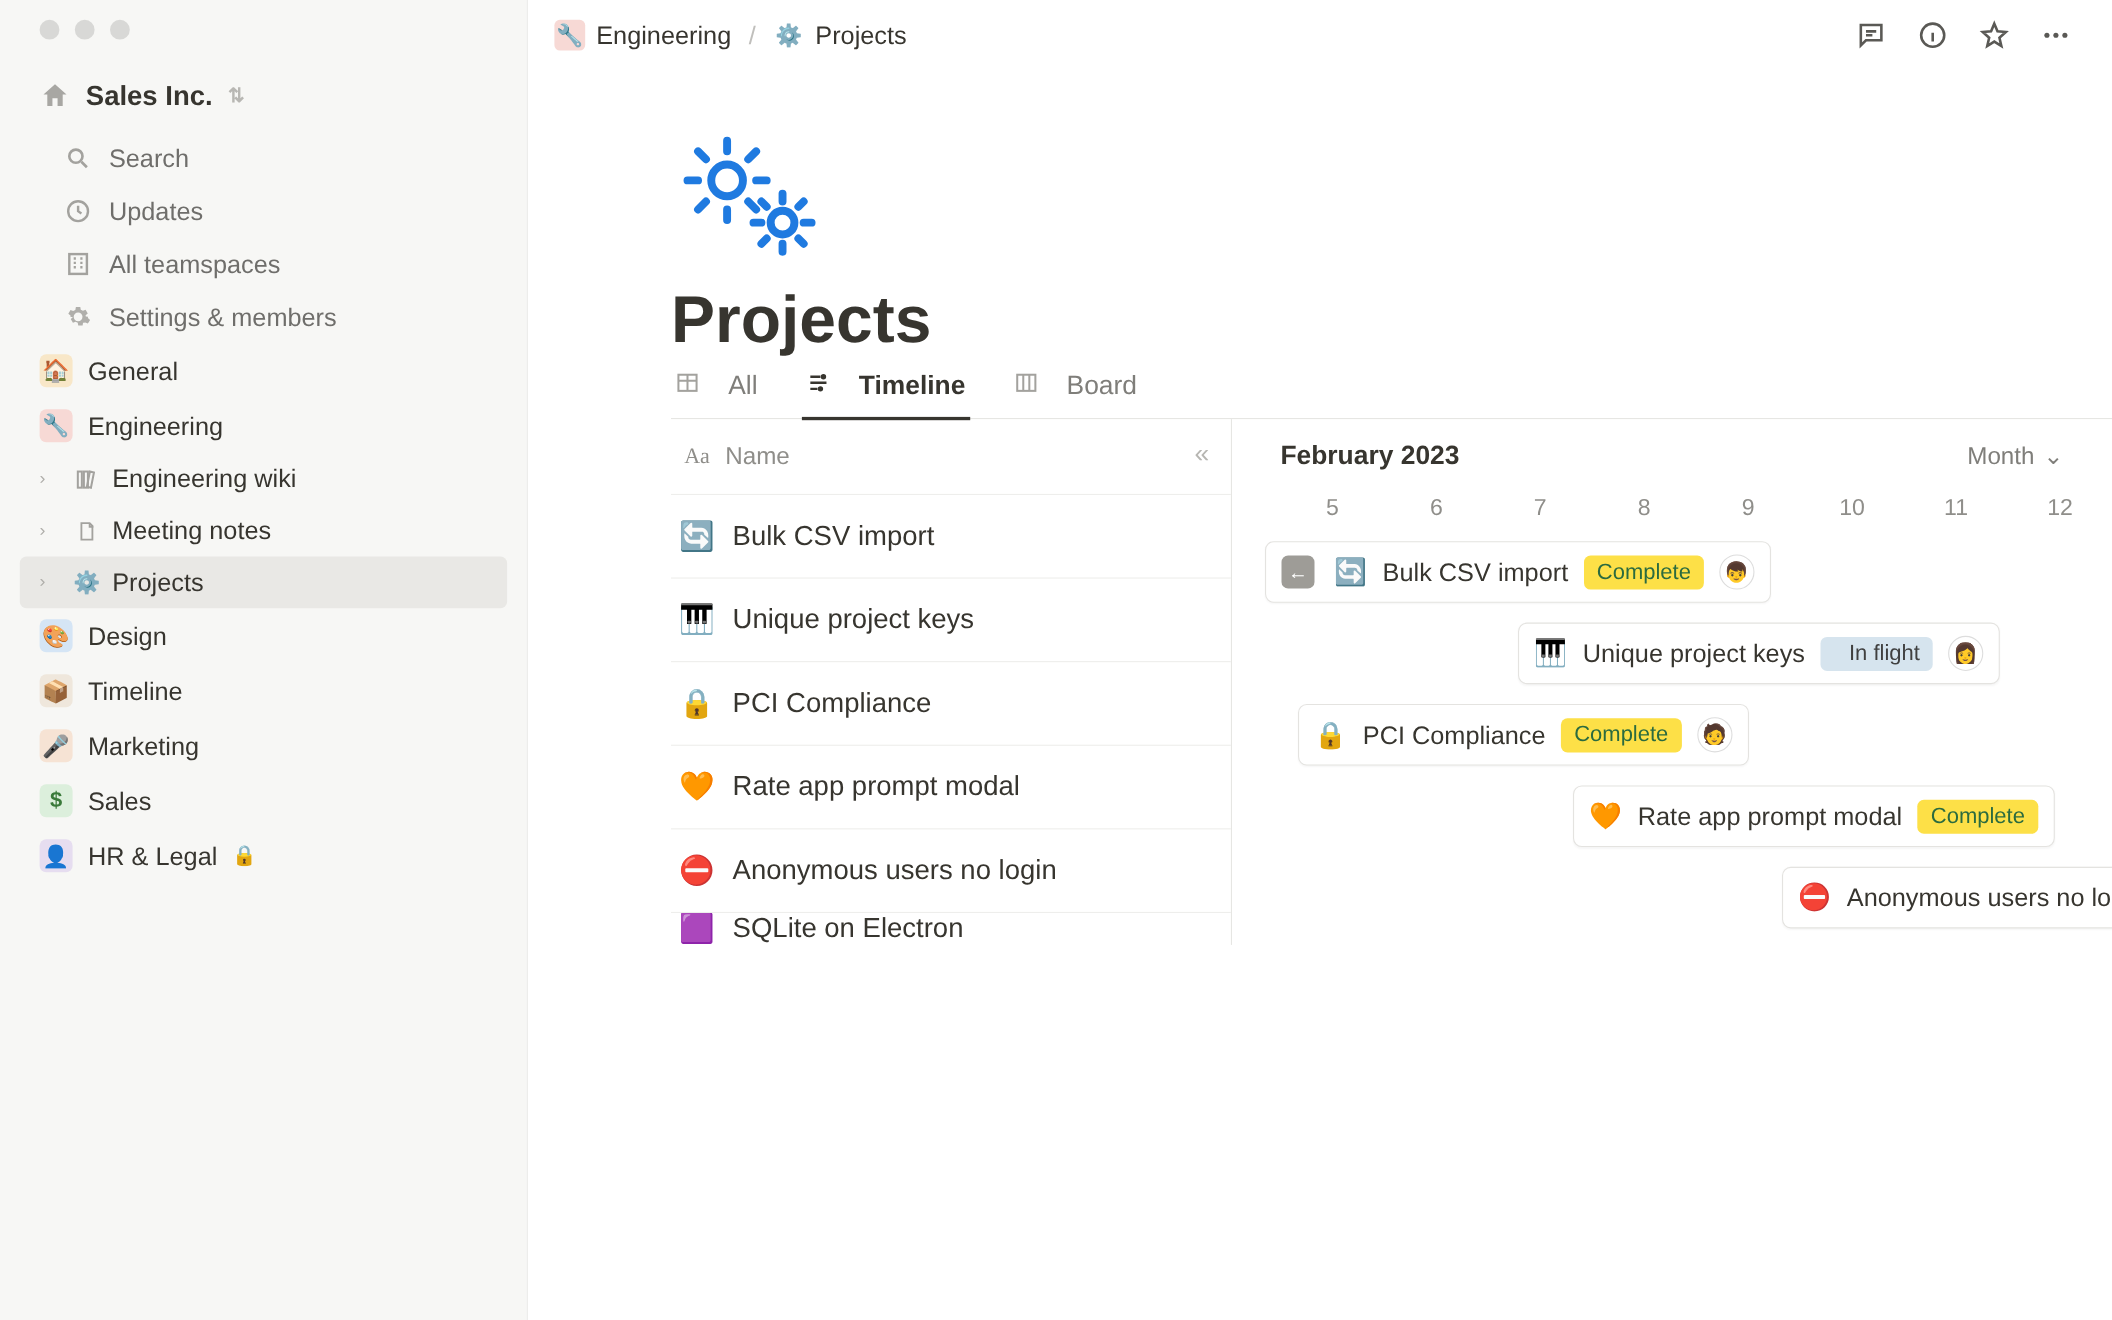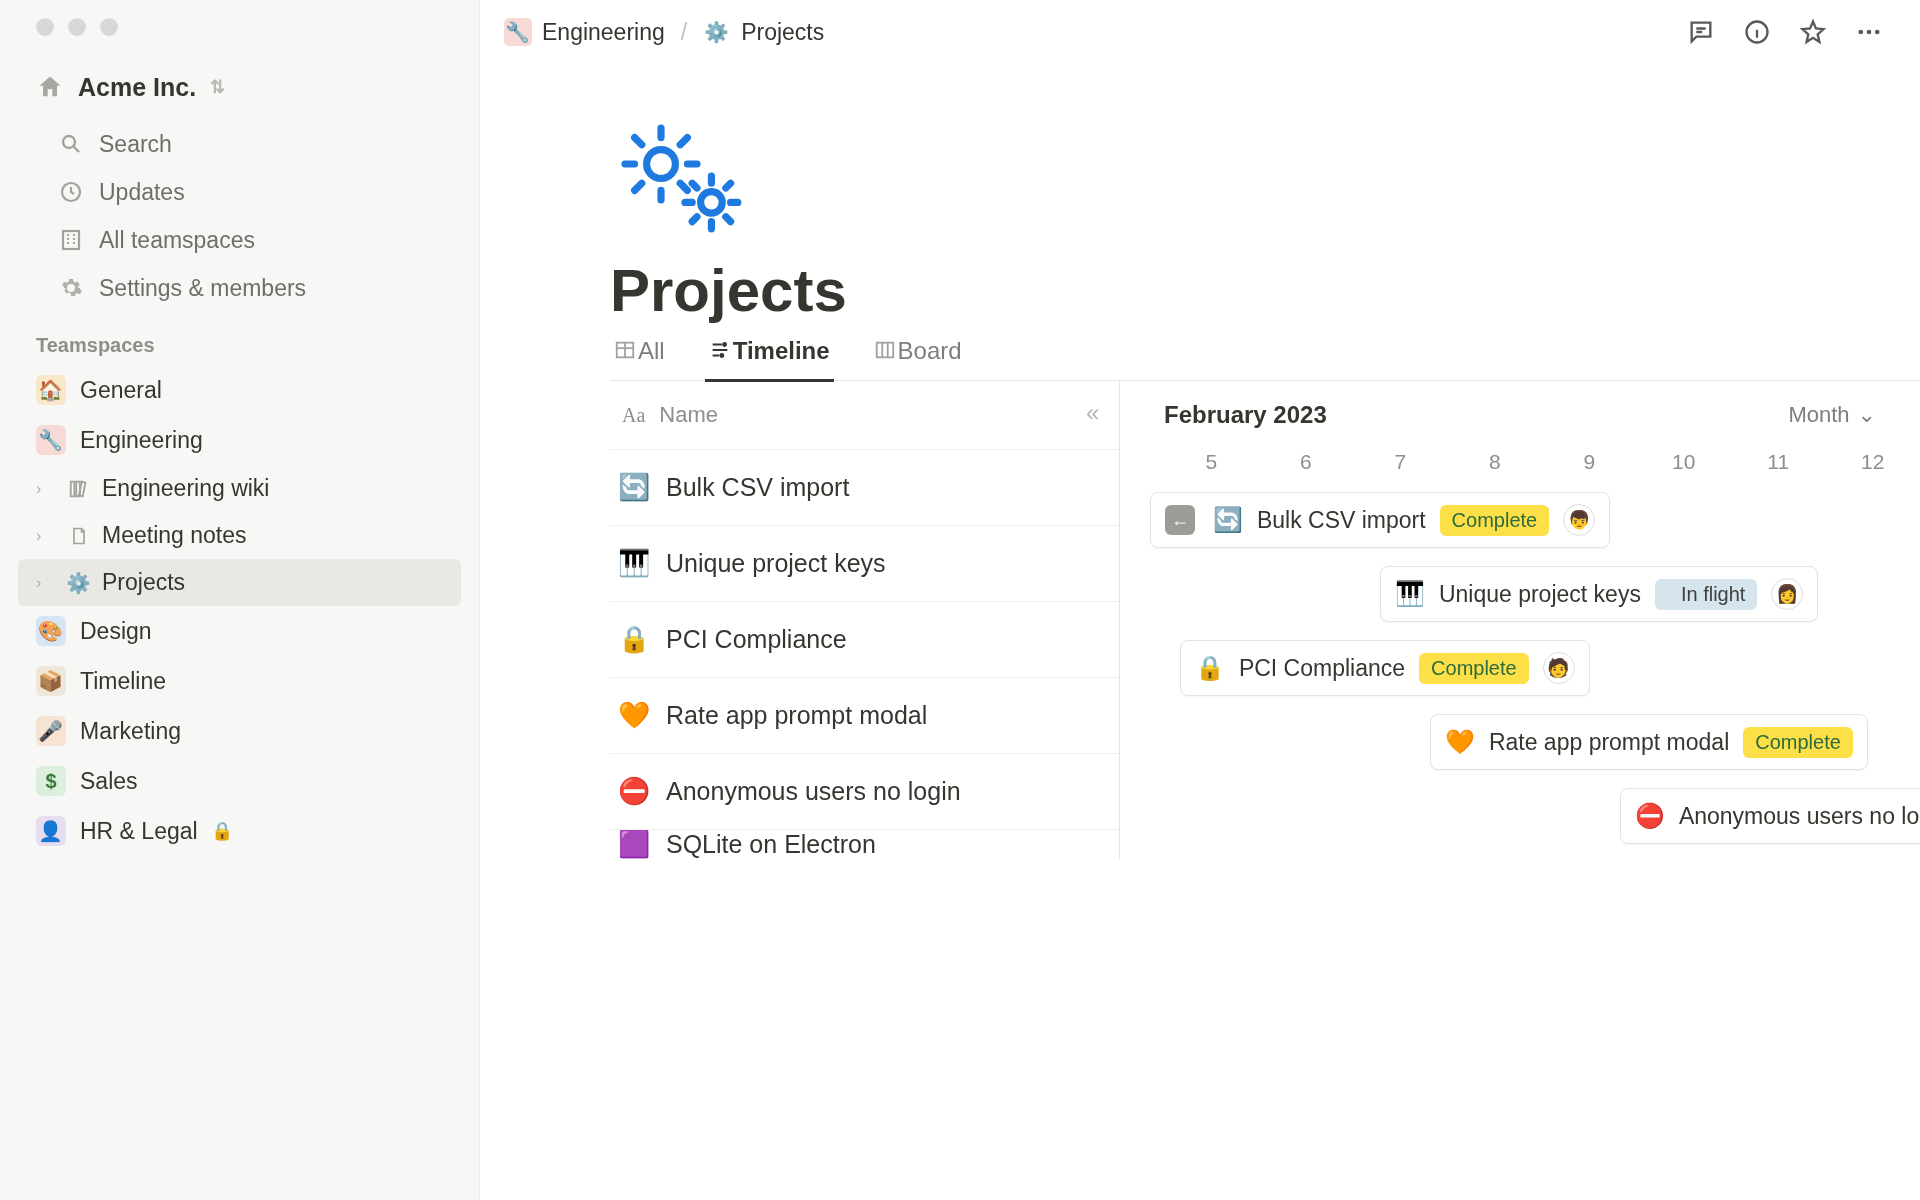--- a/index.html
+++ b/index.html
@@ -64,21 +64,21 @@
 .topbar-right { margin-left: auto; display: flex; gap: 26px; align-items: center; }
 .topbar-right .ico { width: 30px; height: 30px; display: inline-flex; align-items: center; justify-content: center; color: #5a5955; cursor: pointer; }
 
 .content { padding: 52px 0 0 130px; flex: 1; overflow: hidden; }
 .page-icon { font-size: 90px; margin-bottom: 20px; }
 .page-title { font-size: 60px; font-weight: 800; margin-bottom: 12px; }
 .page-desc { font-size: 26px; color: #37352f; margin-bottom: 70px; }
 
 .tabs { display: flex; gap: 36px; border-bottom: 1px solid #e6e6e3; }
 .tab {
-  display: flex; align-items: center; gap: 0;
+  display: flex; gap: 24px;
   padding: 0 4px 14px 4px; font-size: 24px; color: #7f7e7a;
   cursor: pointer; border-bottom: 3px solid transparent; margin-bottom: -2px;
 }
 .tab.active { color: #37352f; border-bottom-color: #37352f; font-weight: 600; }
 .tab .ico { width: 24px; height: 24px; color: #a3a29e; }
 .tab.active .ico { color: #37352f; }
 
 .db { display: flex; margin-top: 0; }
 .namecol {
   width: 510px; border-right: 1px solid #e6e6e3; flex-shrink: 0;
@@ -143,21 +143,21 @@
     <div class="traffic-light"></div>
     <div class="traffic-light"></div>
   </div>
 
   <div class="workspace">
     <span class="ws-icon">
       <svg viewBox="0 0 24 24" width="28" height="28" fill="currentColor">
           <path d="M12 3l9 8h-3v9h-4v-6H10v6H6v-9H3z"></path>
         </svg>
     </span>
-    <span>Acme Inc.</span>
+    <span>Sales Inc.</span>
     <span class="chevrons">⇅</span>
   </div>
 
   <div class="nav-item">
     <span class="icon">
       <svg viewBox="0 0 24 24" width="24" height="24" fill="none" stroke="currentColor" stroke-width="2.4">
           <circle cx="10" cy="10" r="6"></circle>
           <path d="M20 20l-5-5"></path>
         </svg>
     </span>
@@ -183,21 +183,20 @@
   </div>
   <div class="nav-item">
     <span class="icon">
       <svg viewBox="0 0 24 24" width="24" height="24" fill="currentColor">
           <path d="M12 8a4 4 0 100 8 4 4 0 000-8zm9 4a7 7 0 01-.1 1.2l2 1.6-2 3.4-2.4-1a7 7 0 01-2 .1l-.4 2.6h-4l-.4-2.6a7 7 0 01-2-.9l-2.4 1-2-3.4 2-1.6A7 7 0 015 12a7 7 0 01.1-1.2l-2-1.6 2-3.4 2.4 1a7 7 0 012-.9L10 3h4l.4 2.6a7 7 0 012 .9l2.4-1 2 3.4-2 1.6c.1.4.2.8.2 1.2z" opacity="0.85"></path>
         </svg>
     </span>
     <span>Settings &amp; members</span>
   </div>
 
-  <div class="section-label">Teamspaces</div>
 
   <div class="ts-item">
     <span class="ts-icon" style="background:#f8e7c8">🏠</span>
     <span class="label">General</span>
   </div>
 
   <div class="ts-item">
     <span class="ts-icon" style="background:#f7d9d5">🔧</span>
     <span class="label">Engineering</span>
   </div>

